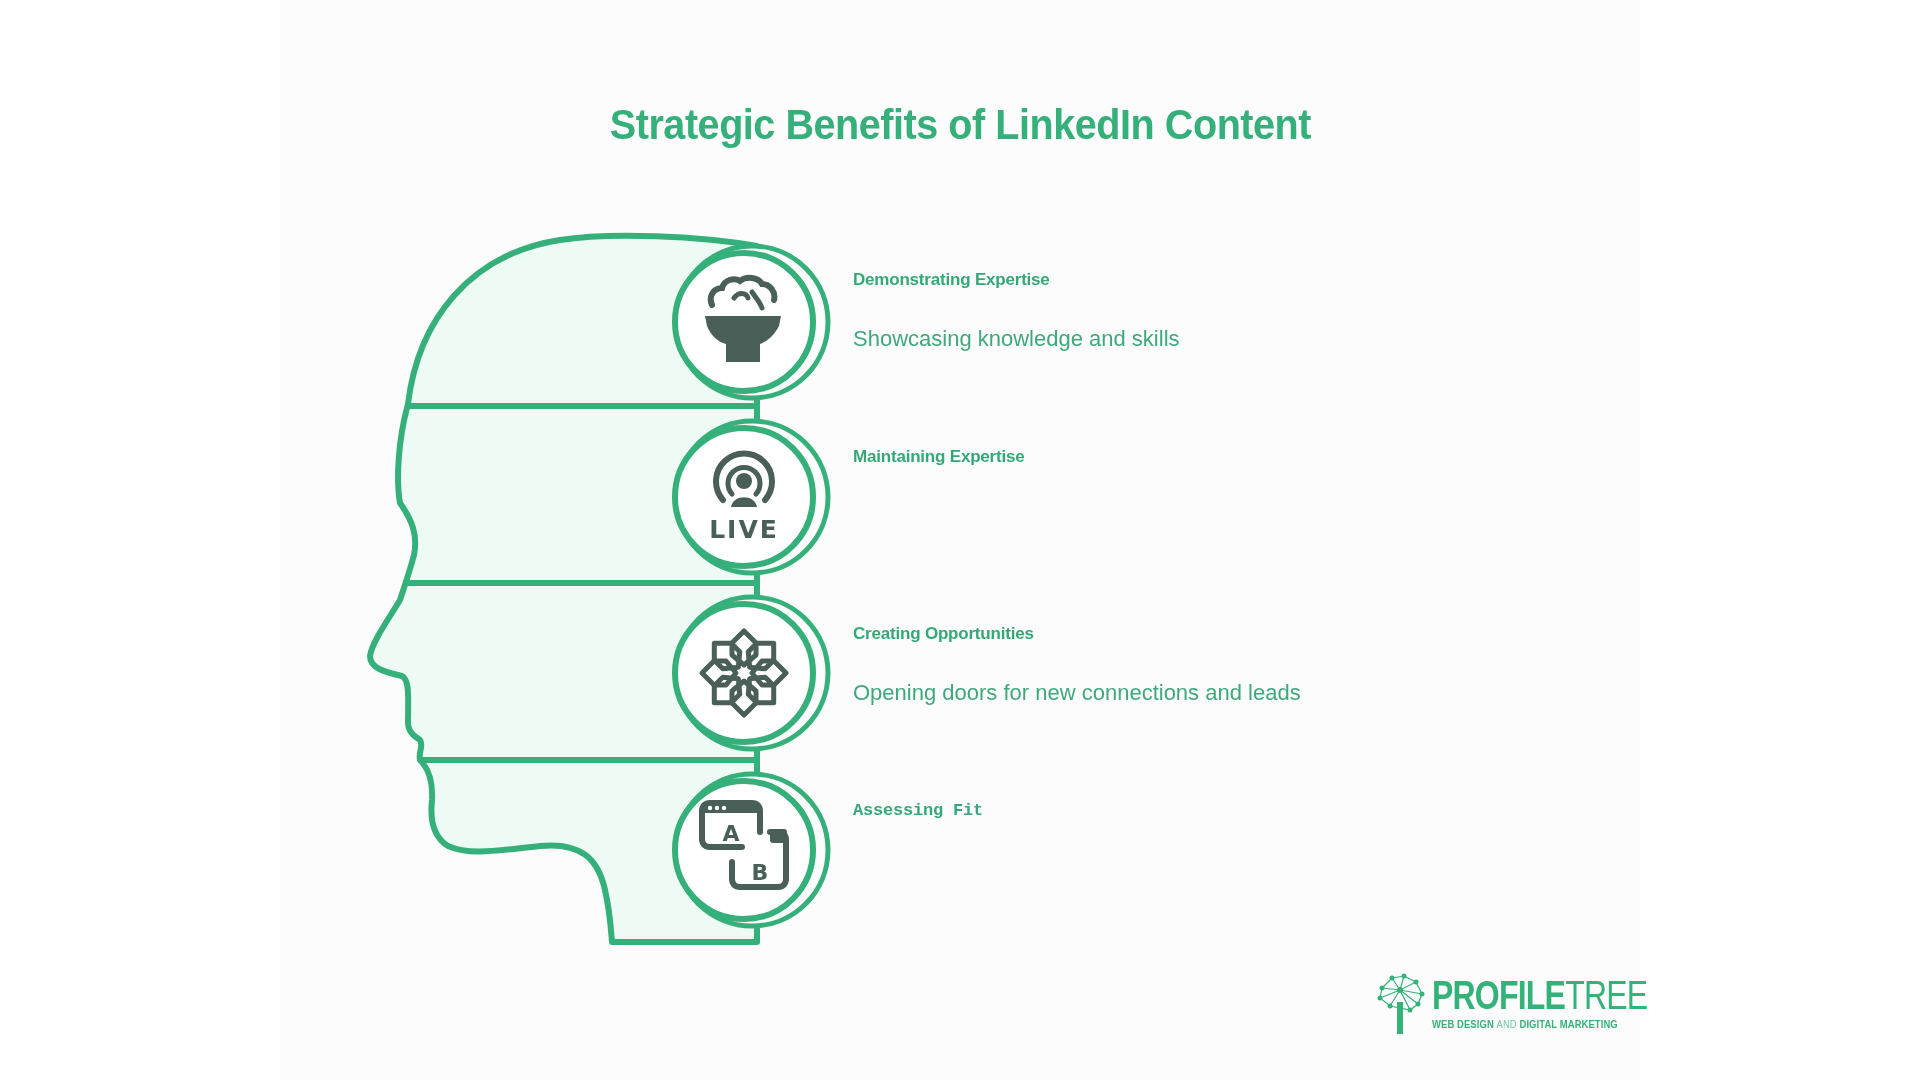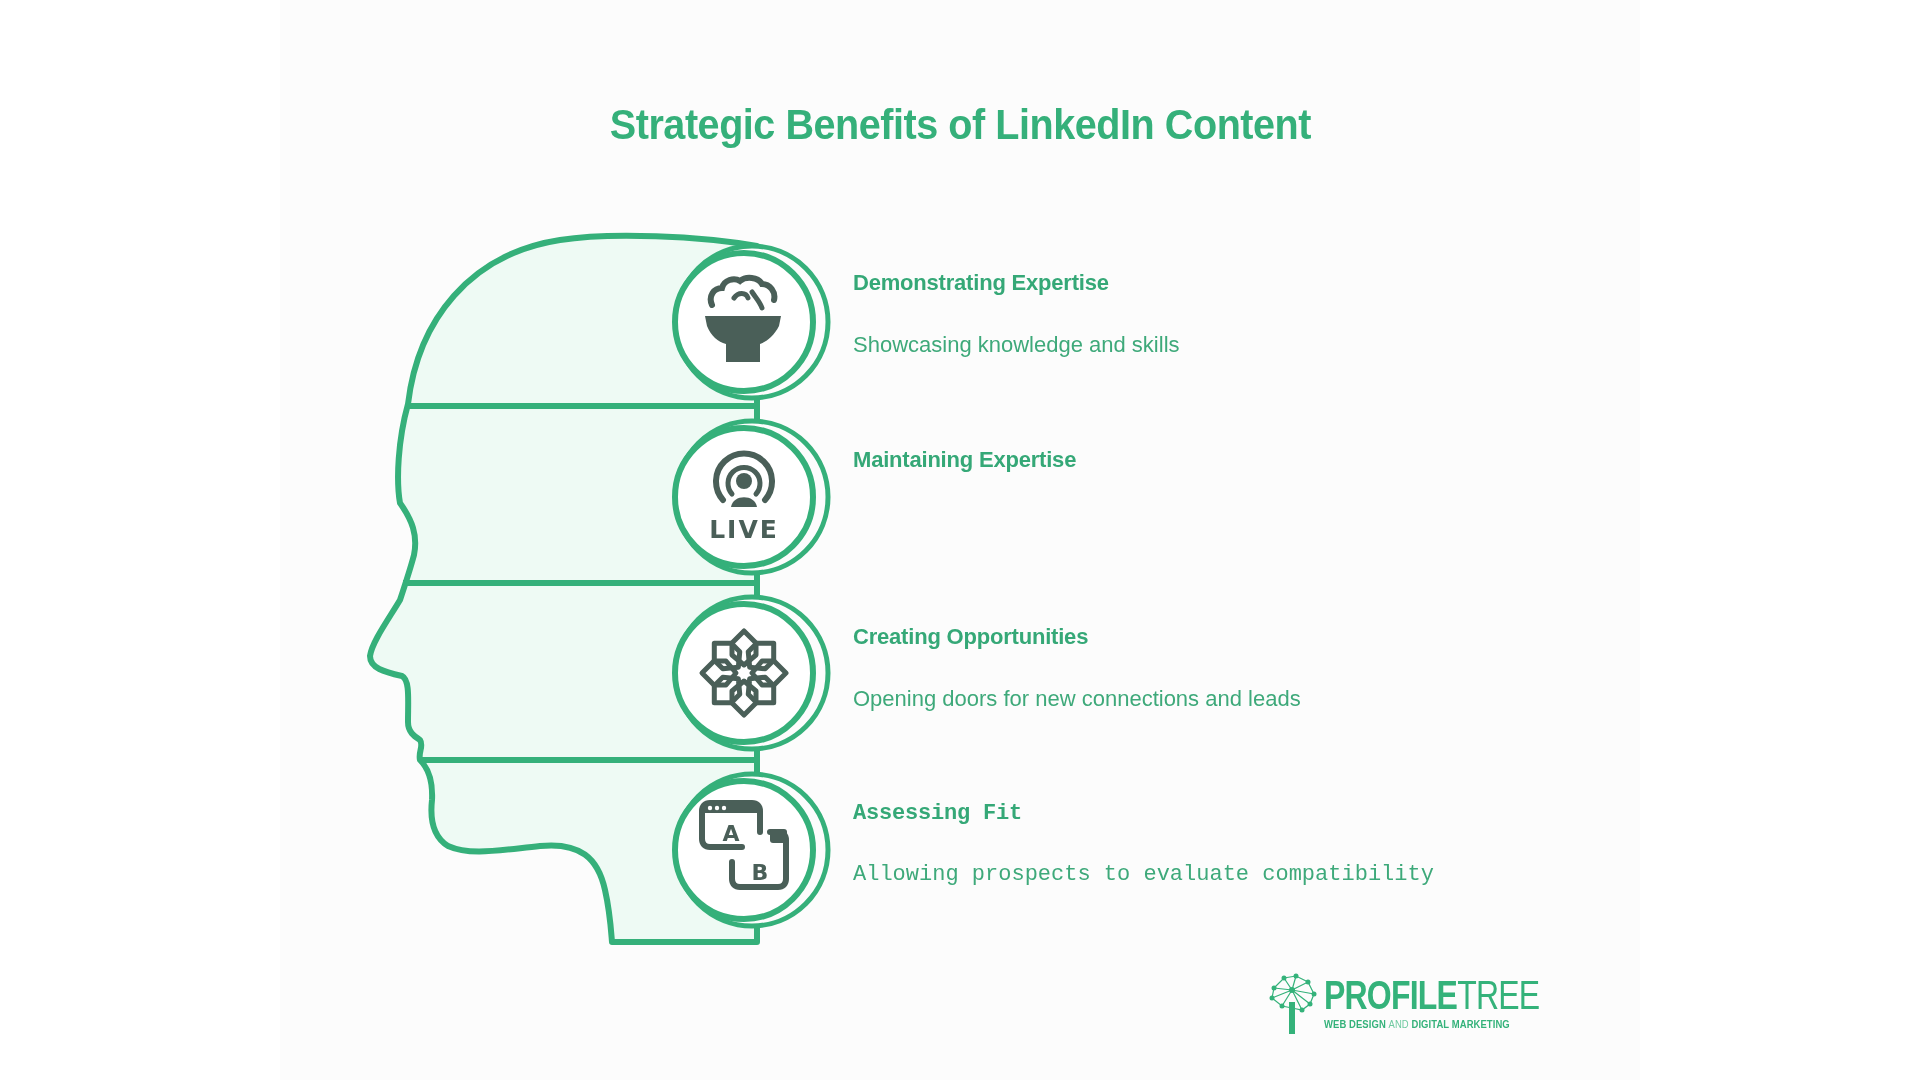--- a/index.html
+++ b/index.html
@@ -14,27 +14,27 @@
     }
     .title {
       position: absolute; left: 0; width: 1920px; top: 100px;
       text-align: center; font-size: 43px; font-weight: bold;
       color: #35b07a; letter-spacing: -0.5px;
       transform: scaleX(0.92); transform-origin: 965px 0;
     }
     .head-svg { position: absolute; left: 0; top: 0; }
     .item { position: absolute; left: 853px; }
     .item-heading {
-      font-size: 22px; font-weight: bold; color: #35a877; white-space: nowrap;
+      font-size: 17px; font-weight: bold; color: #35a877; white-space: nowrap;
       letter-spacing: -0.2px;
     }
     .item-desc {
       margin-top: 36px; font-size: 22px; color: #3ea97a; white-space: nowrap;
     }
-    .logo { position: absolute; left: 1266px; top: 972px; width: 280px; height: 64px; }
+    .logo { position: absolute; left: 1374px; top: 972px; width: 280px; height: 64px; }
     .logo-word {
       position: absolute; left: 58px; top: 2px; font-size: 41px; line-height: 42px;
       color: #34b27a; white-space: nowrap; letter-spacing: -1px;
       transform: scaleX(0.78); transform-origin: 0 0;
     }
     .logo-word .bold { font-weight: bold; }
     .logo-word .light { font-weight: normal; }
     .logo-tag {
       position: absolute; left: 58px; top: 46px; font-size: 10.5px; color: #34b27a;
       white-space: nowrap; font-weight: bold; letter-spacing: 0.1px;
@@ -139,21 +139,20 @@
 </div>
 <div class="item" style="top:447px;">
   <div class="item-heading">Maintaining Expertise</div>
 </div>
 <div class="item" style="top:624px;">
   <div class="item-heading">Creating Opportunities</div>
   <div class="item-desc">Opening doors for new connections and leads</div>
 </div>
 <div class="item" style="top:801px;font-family:Liberation Mono, monospace;">
   <div class="item-heading">Assessing Fit</div>
-  <div class="item-desc">Allowing prospects to evaluate compatibility</div>
 </div>
 
 <div class="logo">
   <svg width="54" height="64" viewBox="0 0 54 64" style="position:absolute;left:0;top:0;">
     <g stroke="#34b27a" stroke-width="1.2" fill="none">
       <path d="M 8 16 L 18 6 L 30 4 L 42 10 L 48 22 L 44 32 L 36 38 L 26 36 L 16 34 L 6 26 Z"></path>
       <path d="M 18 6 L 26 18 L 42 10 M 26 18 L 8 16 M 26 18 L 48 22 M 26 18 L 36 38 M 26 18 L 16 34 M 6 26 L 26 18 M 30 4 L 26 18 M 44 32 L 26 18"></path>
     </g>
     <g fill="#34b27a">
       <circle cx="8" cy="16" r="2.5"></circle>

